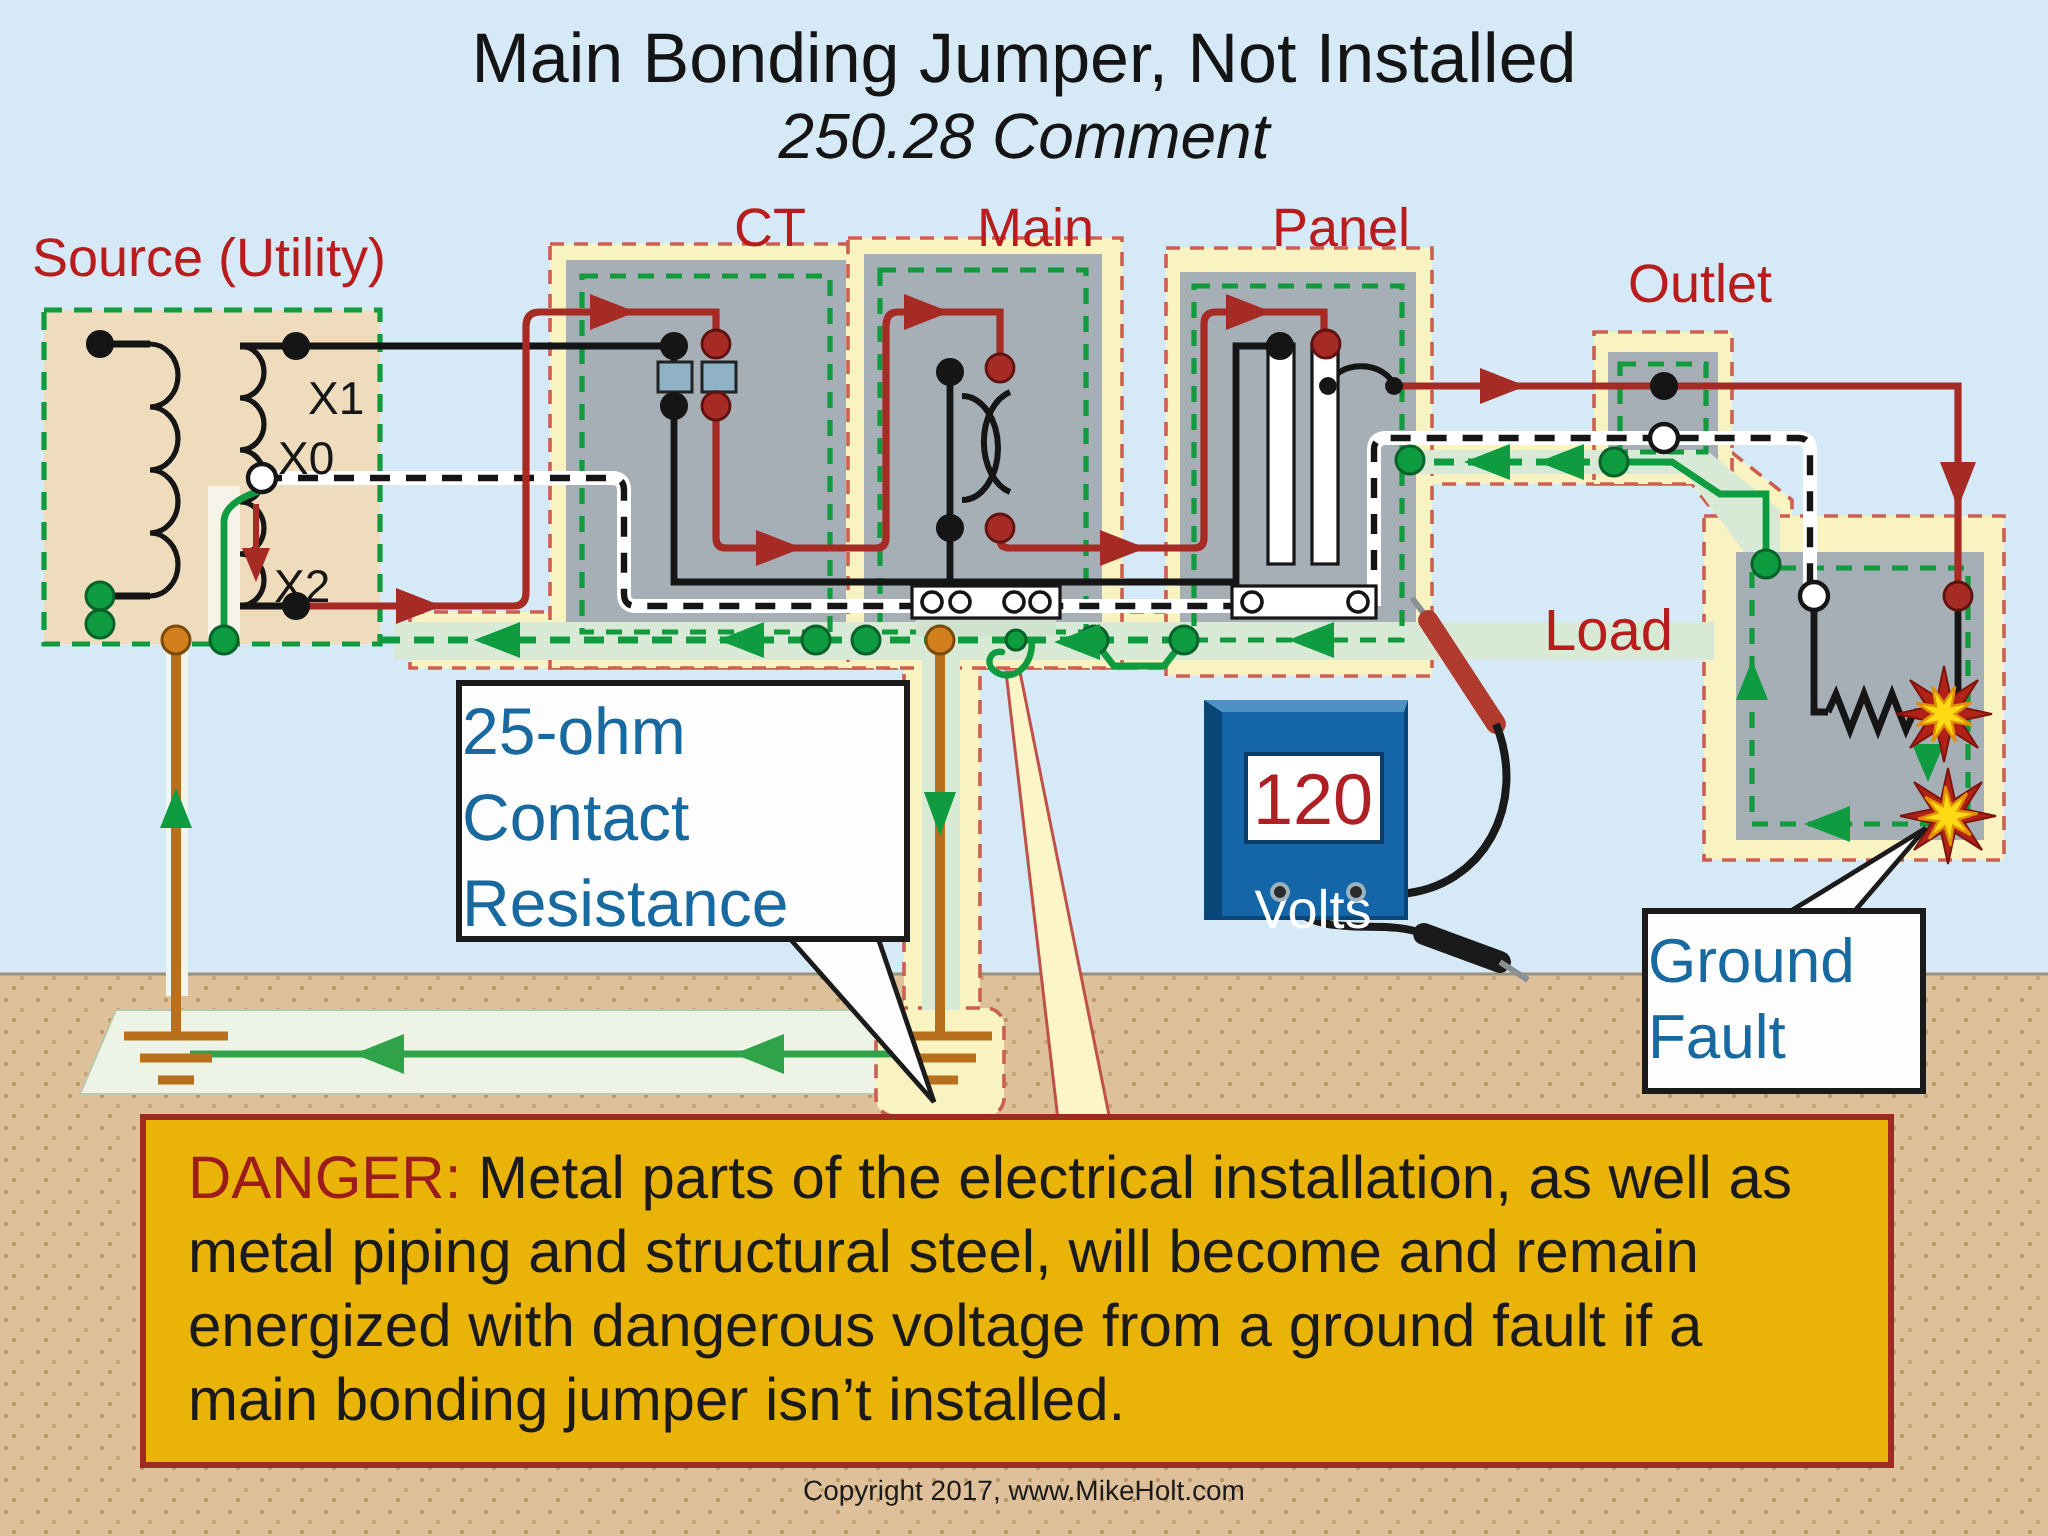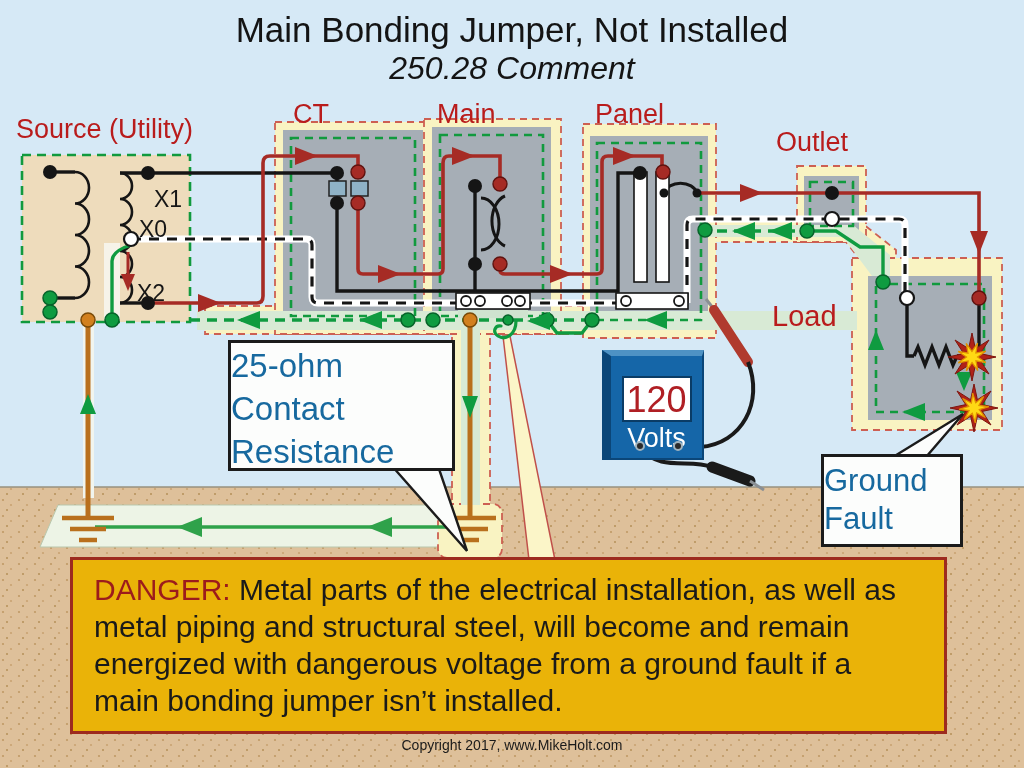--- a/index.html
+++ b/index.html
@@ -2,33 +2,33 @@
 <html><head>
 <meta charset="utf-8">
 <style>
   html,body{margin:0;padding:0;background:#222;}
   *{box-sizing:border-box;}
   #stage{position:relative;width:1024px;height:768px;overflow:hidden;
          font-family:"Liberation Sans",sans-serif;background:#d6e9f6;}
   #diagram-svg{position:absolute;left:0;top:0;}
   .abs{position:absolute;}
   .lbl{color:#b91c1c;white-space:nowrap;}
-  .lbl-c{text-align:left;width:110px;margin-left:-55px;}
+  .lbl-c{text-align:right;width:110px;margin-left:-55px;}
   .xlbl{color:#161616;font-size:23px;}
   .title1{left:0;top:10px;width:1024px;text-align:center;font-size:35px;color:#141414;}
   .title2{left:0;top:50px;width:1024px;text-align:center;font-size:32px;font-style:italic;color:#141414;}
   .callout{background:#fcfdfc;border:3px solid #1b1b1b;color:#17699f;text-align:left;}
   .callout-res{left:228px;top:340px;width:227px;height:131px;font-size:33px;line-height:43px;padding-top:1px;}
   .callout-gf{left:821px;top:454px;width:142px;height:93px;font-size:31px;line-height:38px;padding-top:5px;}
   .meter{left:602px;top:350px;width:102px;height:110px;background:#1566a8;
          border-left:9px solid #0b4678;border-top:6px solid #4e92c4;
          border-right:2px solid #0b4678;border-bottom:2px solid #0b4678;}
   .meter-display{width:70px;height:46px;margin:20px auto 0;background:#fff;border:2px solid #0a3c66;
          color:#b01f24;font-size:36px;line-height:44px;text-align:center;}
-  .meter-unit{color:#fff;font-size:27px;text-align:center;margin-top:1px;}
+  .meter-unit{color:#fff;font-size:27px;text-align:center;margin-top:18px;}
   .terminal{position:absolute;bottom:7px;width:10px;height:10px;border-radius:50%;
          background:#2a2a2a;border:2px solid #9fb3bf;}
   .danger{left:70px;top:557px;width:877px;height:177px;background:#eab308;
          border:3px solid #9d2b1f;padding:11px 21px;font-size:30px;line-height:37px;color:#1a1a1a;}
   .danger .dlabel{color:#9c1c1c;}
   .copyright{left:0;top:737px;width:1024px;text-align:center;font-size:14px;color:#1a1a1a;}
 </style>
 </head>
 <body>
 

